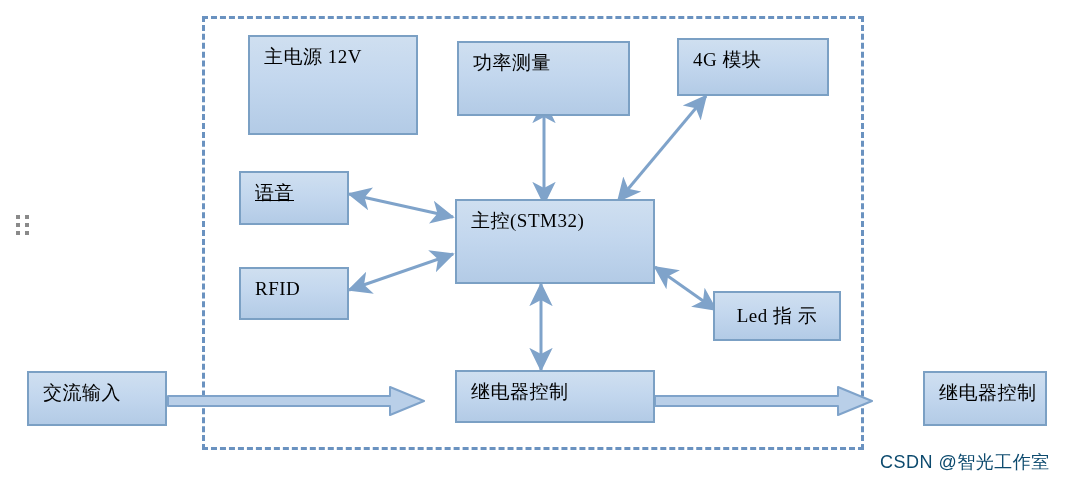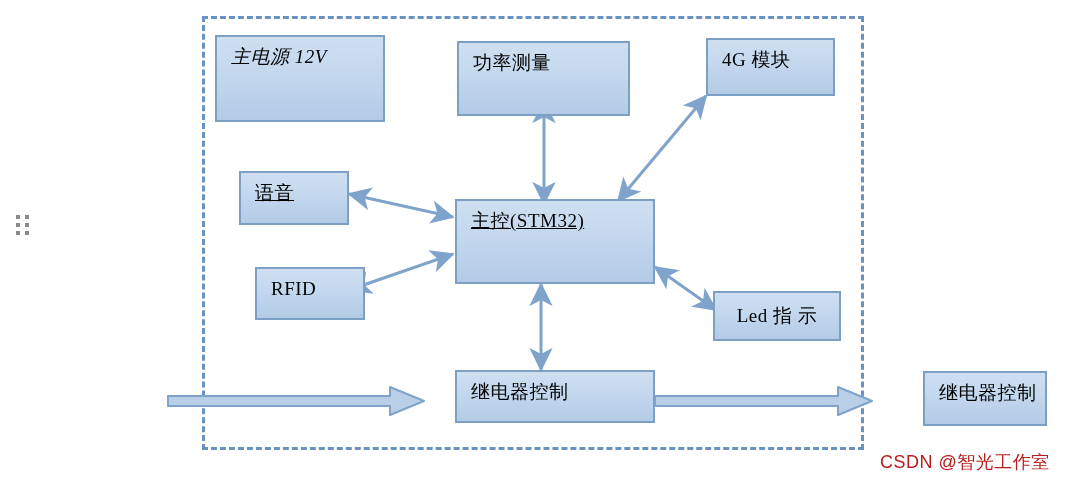--- a/index.html
+++ b/index.html
@@ -66,21 +66,21 @@
   .handle i {
     display: block;
     width: 4px;
     height: 4px;
     background: #8a8a8a;
   }
 
   
   .watermark {
     position: absolute;
-    color: #b91c1c;
+    color: #0c4a6e;
     font-size: 18px;
     font-family: "Liberation Sans", "DejaVu Sans", sans-serif;
     white-space: nowrap;
     letter-spacing: 0.5px;
   }
 </style>
 </head>
 <body>
 
 <div id="canvas">
@@ -107,36 +107,37 @@
 
     <line x1="655" y1="267" x2="716" y2="310" stroke="#7fa3ca" stroke-width="3" marker-start="url(#ah-start)" marker-end="url(#ah)"></line>
 
     <line x1="541" y1="284" x2="541" y2="370" stroke="#7fa3ca" stroke-width="3" marker-start="url(#ah-start)" marker-end="url(#ah)"></line>
 
     <path d="M168,396 L390,396 L390,387 L424,401 L390,415 L390,406 L168,406 Z" fill="#b9cfe8" stroke="#7fa3ca" stroke-width="2" stroke-linejoin="round"></path>
 
     <path d="M655,396 L838,396 L838,387 L872,401 L838,415 L838,406 L655,406 Z" fill="#b9cfe8" stroke="#7fa3ca" stroke-width="2" stroke-linejoin="round"></path>
   </svg>
 
-  <div class="node" style="left:215px; top:35px; width:170px; height:87px;font-style:italic;">主电源 12V</div>
+  <div class="node" style="left:248px; top:35px; width:170px; height:100px;">主电源 12V</div>
 
   <div class="node" style="left:457px; top:41px; width:173px; height:75px;">功率测量</div>
 
-  <div class="node" style="left:706px; top:38px; width:129px; height:58px;">4G 模块</div>
+  <div class="node" style="left:677px; top:38px; width:152px; height:58px;">4G 模块</div>
 
   <div class="node" style="left:239px; top:171px; width:110px; height:54px;text-decoration:underline;">语音</div>
 
-  <div class="node" style="left:239px; top:267px; width:110px; height:53px;margin-left:16px;">RFID</div>
+  <div class="node" style="left:239px; top:267px; width:110px; height:53px;">RFID</div>
 
-  <div class="node" style="left:455px; top:199px; width:200px; height:85px;text-decoration:underline;">主控(STM32)</div>
+  <div class="node" style="left:455px; top:199px; width:200px; height:85px;">主控(STM32)</div>
 
   <div class="node center-label" style="left:713px; top:291px; width:128px; height:50px;">Led 指 示</div>
 
   <div class="node" style="left:455px; top:370px; width:200px; height:53px;">继电器控制</div>
 
+  <div class="node" style="left:27px; top:371px; width:140px; height:55px;">交流输入</div>
 
   <div class="node" style="left:923px; top:371px; width:124px; height:55px;">继电器控制</div>
 
   <div class="handle" style="left:16px; top:215px;">
     <i></i>
     <i></i>
     <i></i>
     <i></i>
     <i></i>
     <i></i>

